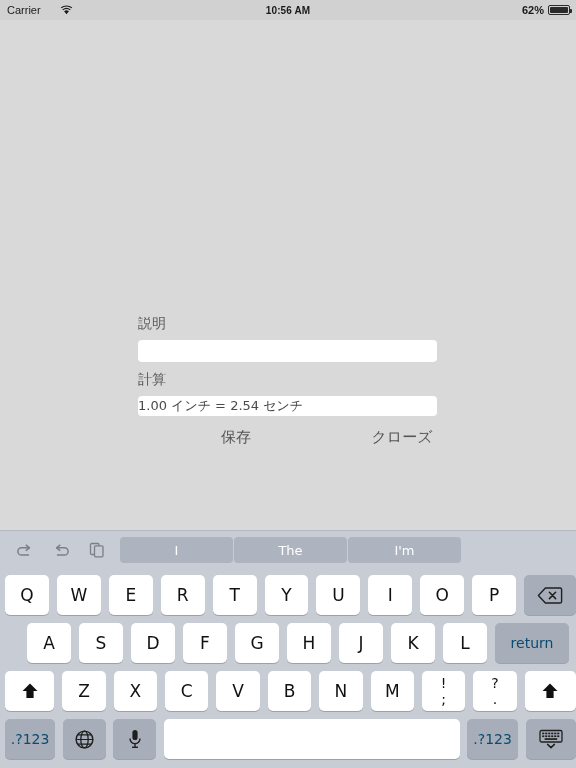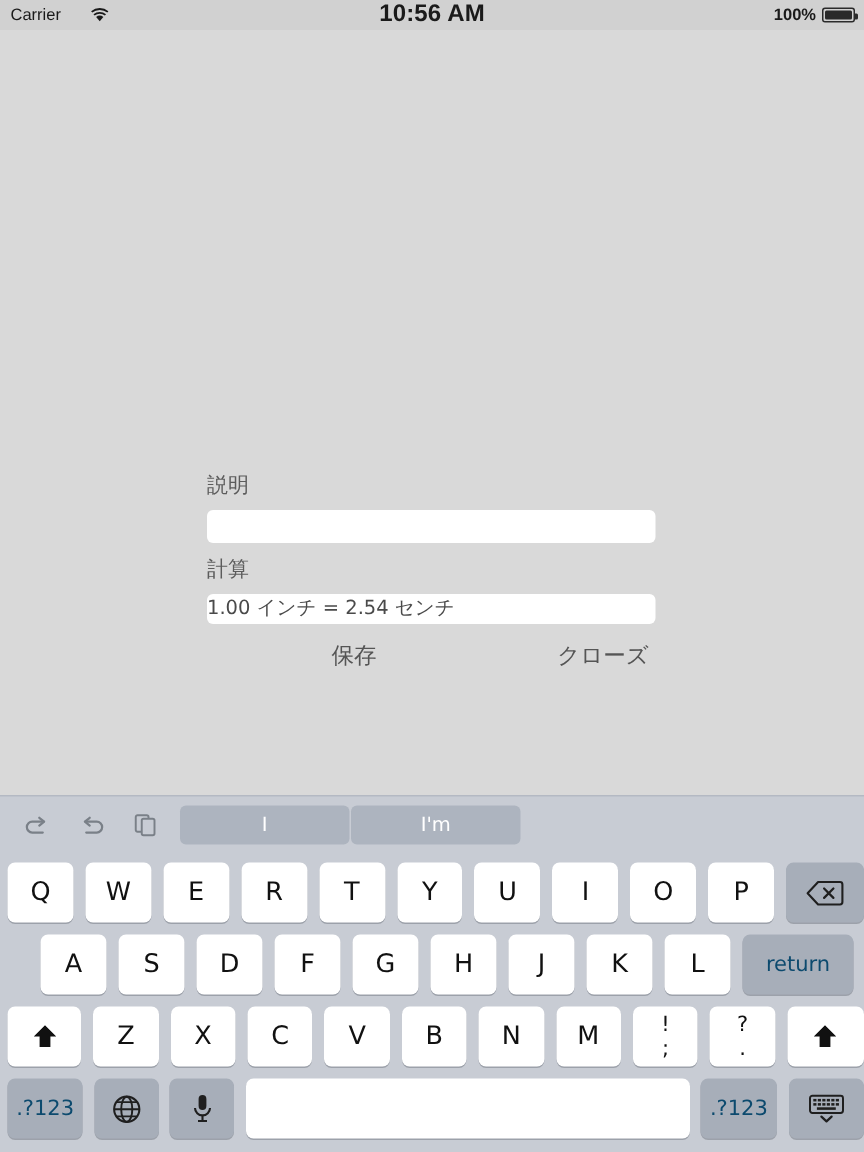--- a/index.html
+++ b/index.html
@@ -38,21 +38,21 @@
     left: 7px;
     display: flex;
     align-items: center;
     gap: 19px;
   }
   .sb-center {
     position: absolute;
     left: 0; right: 0;
     text-align: center;
     font-weight: bold;
-    font-size: 16px;
+    font-size: 10px;
     letter-spacing: 0.1px;
   }
   .sb-right {
     position: absolute;
     right: 6px;
     display: flex;
     align-items: center;
     gap: 4px;
     font-weight: bold;
     font-size: 11px;
@@ -258,21 +258,21 @@
       <span data-interactable="false">
         <svg class="wifi-ico" width="13" height="10" viewBox="0 0 13 10">
           <path d="M6.5 9.2 L4.1 6.3 a3.8 3.8 0 0 1 4.8 0 Z" fill="#1a1a1a"></path>
           <path d="M2.7 4.9 a6 6 0 0 1 7.6 0" stroke="#1a1a1a" stroke-width="1.2" fill="none"></path>
           <path d="M1.1 2.9 a8.6 8.6 0 0 1 10.8 0" stroke="#1a1a1a" stroke-width="1.2" fill="none"></path>
         </svg>
       </span>
     </div>
     <div class="sb-center" data-interactable="false">10:56 AM</div>
     <div class="sb-right" data-interactable="false">
-      <span data-interactable="false">100%</span>
+      <span data-interactable="false">62%</span>
       <span class="battery" data-interactable="false">
           <i></i>
         </span>
     </div>
   </div>
 
   <div id="content" data-interactable="false">
 
     <div class="field-label" id="label-setsumei" data-interactable="false">説明</div>
 
@@ -305,20 +305,21 @@
         </span>
         <span class="tool-icon" data-interactable="true">
           <svg width="18" height="18" viewBox="0 0 18 18">
             <rect x="2.5" y="2.5" width="8.5" height="11" rx="1.2" stroke="#7a8088" stroke-width="1.3" fill="none"></rect>
             <rect x="6.5" y="4.8" width="8.5" height="11" rx="1.2" stroke="#7a8088" stroke-width="1.3" fill="#c8ccd4"></rect>
           </svg>
         </span>
       </div>
       <div class="suggestions" data-interactable="false">
         <div class="suggestion" data-interactable="true">I</div>
+        <div class="suggestion" data-interactable="true">The</div>
         <div class="suggestion" data-interactable="true">I'm</div>
       </div>
     </div>
 
     <div class="kb-row" id="row1" data-interactable="false">
       <span class="spacer" style="width:5px"></span>
       <div class="key letter" data-interactable="true">Q</div>
       <span class="spacer" style="width:8px"></span>
       <div class="key letter" data-interactable="true">W</div>
       <span class="spacer" style="width:8px"></span>

